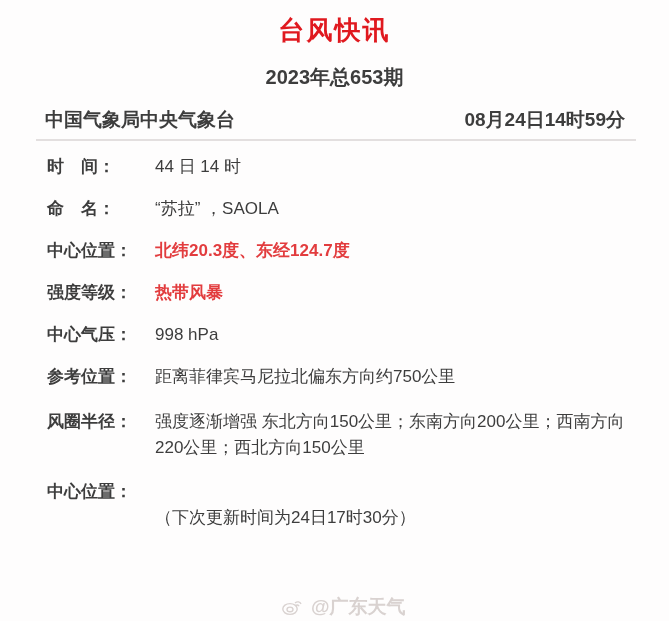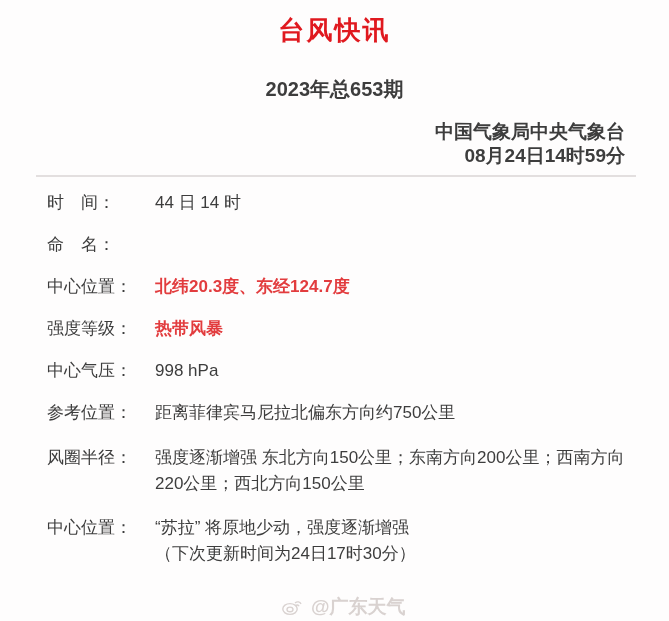--- a/index.html
+++ b/index.html
@@ -22,58 +22,57 @@
   .title {
     padding-top: 10px;
     text-align: center;
     font-size: 26px;
     line-height: 40px;
     font-weight: bold;
     letter-spacing: 2px;
     color: var(--title-red);
   }
   .issue {
-    margin-top: 27px;
+    margin-top: 15px;
     text-align: center;
     font-size: 20px;
     line-height: 24px;
     font-weight: bold;
     color: var(--text-dark);
   }
   .header-row {
     margin-top: 19px;
     padding: 0 44px 0 45px;
     display: flex;
     justify-content: space-between;
-    align-items: flex-end;
+    align-items: center;
     font-size: 19px;
     line-height: 24px;
     font-weight: bold;
     color: var(--text-dark);
-    flex-direction: column;
   }
   .header-divider {
     margin: 7px 33px 0 36px;
     border: none;
     border-top: 2px solid var(--divider);
   }
   .rows {
     padding: 16px 26px 0 47px;
   }
   .row {
     display: flex;
     align-items: flex-start;
     margin-bottom: 22px;
     font-size: 17px;
     line-height: 20px;
   }
   .row.multiline { line-height: 26px; margin-bottom: 18px; }
   .row-label {
     flex: 0 0 108px;
-    font-weight: normal;
+    font-weight: bold;
     color: var(--text-dark);
     white-space: nowrap;
   }
   .row-value {
     flex: 1;
     color: var(--text-dark);
   }
   .row-value.red {
     color: var(--value-red);
     font-weight: bold;
@@ -108,20 +107,21 @@
 
 <div class="rows">
 
   <div class="row">
     <span class="row-label">时　间：</span>
     <span class="row-value">44 日 14 时</span>
   </div>
 
   <div class="row">
     <span class="row-label">命　名：</span>
+    <span class="row-value">“苏拉” ，SAOLA</span>
   </div>
 
 
   <div class="row">
     <span class="row-label">中心位置：</span>
     <span class="row-value red">北纬20.3度、东经124.7度</span>
   </div>
 
   <div class="row">
     <span class="row-label">强度等级：</span>
@@ -140,21 +140,21 @@
   </div>
 
   <div class="row multiline">
     <span class="row-label">风圈半径：</span>
     <span class="row-value">强度逐渐增强 东北方向150公里；东南方向200公里；西南方向220公里；西北方向150公里</span>
   </div>
 
   <div class="row multiline">
     <span class="row-label">中心位置：</span>
     <span class="row-value">
-      <span>“苏拉” 将原地少动，强度逐渐增强</span><br>
+      <br>
       <span>（下次更新时间为24日17时30分）</span>
     </span>
   </div>
 
 </div>
 
 <div class="watermark">
   <span>
     <svg width="22" height="18" viewBox="0 0 22 18" fill="none" stroke="#d5cecc" stroke-width="1.4">
       <ellipse cx="9" cy="11" rx="7.2" ry="5.4"></ellipse>

